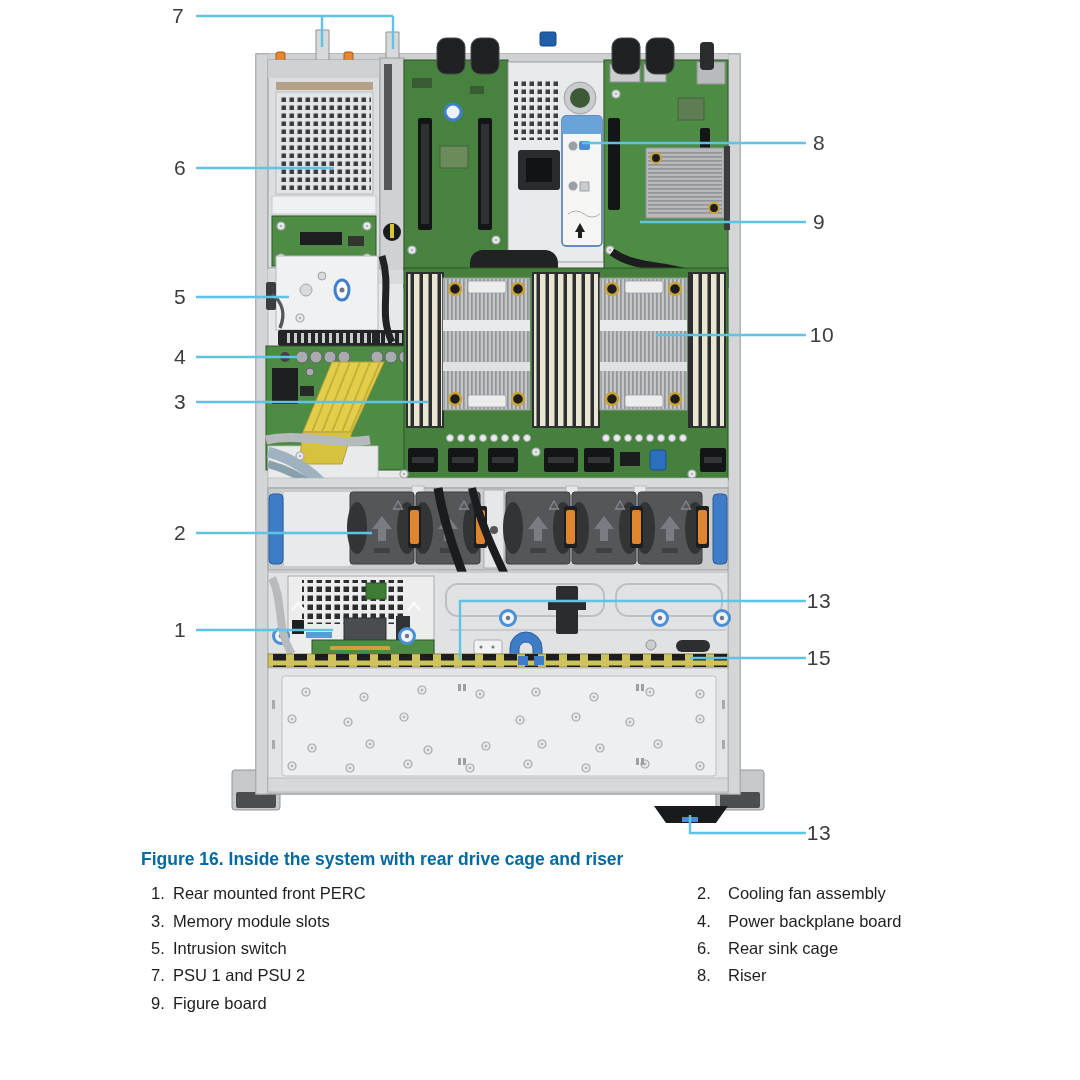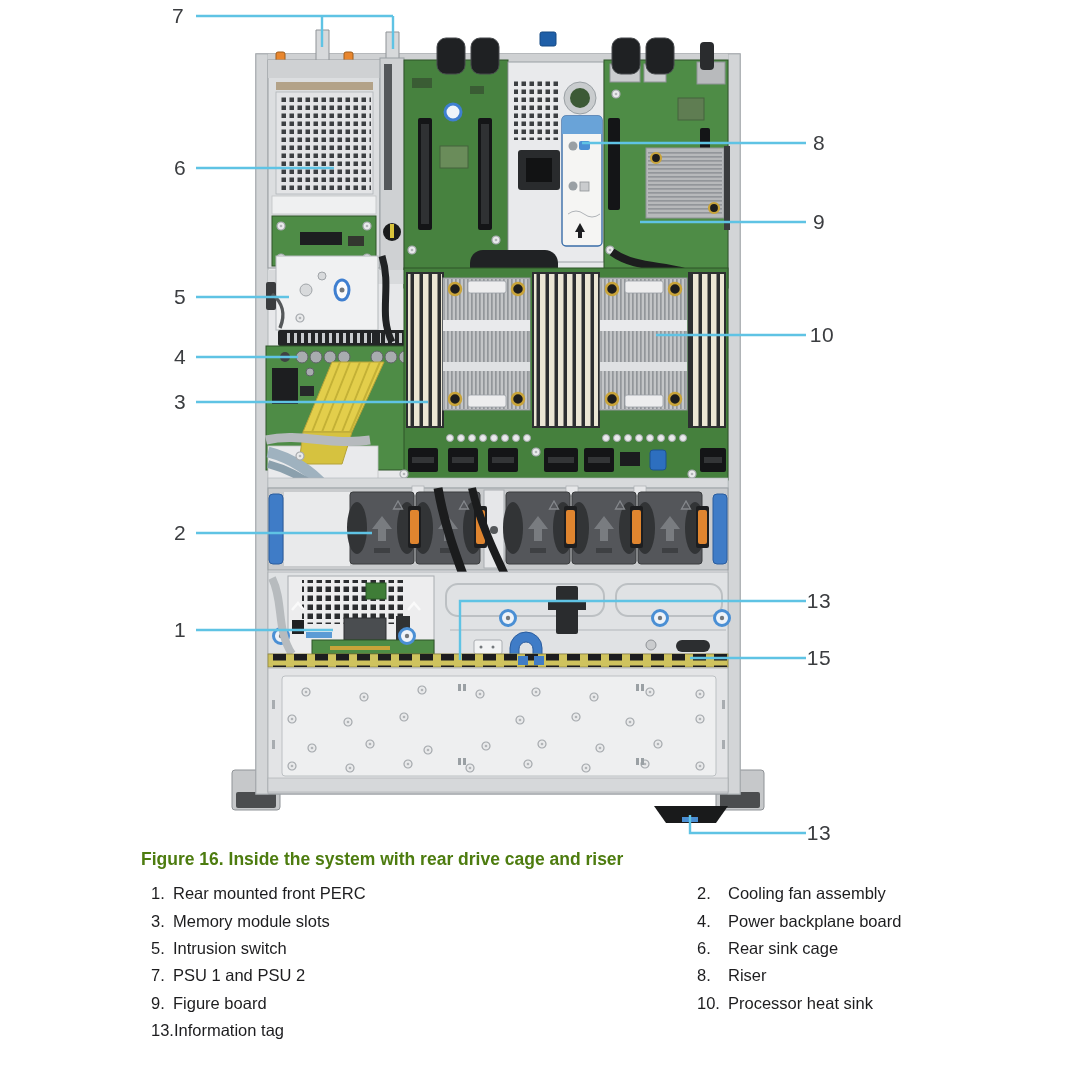--- a/index.html
+++ b/index.html
@@ -1,20 +1,20 @@
 <!DOCTYPE html>
 <html><head>
 <meta charset="utf-8">
 <style>
   html,body{margin:0;padding:0;background:#ffffff;}
   body{width:1080px;height:1080px;position:relative;font-family:"Liberation Sans",sans-serif;overflow:hidden;}
   .diagram{position:absolute;left:0;top:0;width:1080px;height:848px;}
   .diagram svg{position:absolute;left:0;top:0;}
   .callout-num{position:absolute;transform:translate(-50%,-50%);font-size:21px;color:#3b3d40;letter-spacing:0.5px;}
-  .caption{position:absolute;left:141px;top:849px;font-size:17.5px;font-weight:bold;color:#4d7c0f;}
+  .caption{position:absolute;left:141px;top:849px;font-size:17.5px;font-weight:bold;color:#0369a1;}
   .legend-col{position:absolute;font-size:16.5px;color:#1d1d1f;}
   .legend-col-left{left:151px;top:880px;}
   .legend-col-right{left:697px;top:880px;}
   .lrow{display:flex;align-items:center;height:27.4px;white-space:nowrap;}
   .legend-col-left .lnum{display:inline-block;min-width:22px;}
   .legend-col-right .lnum{display:inline-block;min-width:31px;}
 </style>
 </head>
 <body>
 
@@ -462,40 +462,32 @@
       <span class="llabel">Intrusion switch</span>
     </div>
   <div class="lrow">
       <span class="lnum">7.</span>
       <span class="llabel">PSU 1 and PSU 2</span>
     </div>
   <div class="lrow">
       <span class="lnum">9.</span>
       <span class="llabel">Figure board</span>
     </div>
-  <div class="lrow">
-      <span class="lnum">13.</span>
-      <span class="llabel">Information tag</span>
-    </div>
 </div>
 
 <div class="legend-col legend-col-right">
   <div class="lrow">
       <span class="lnum">2.</span>
       <span class="llabel">Cooling fan assembly</span>
     </div>
   <div class="lrow">
       <span class="lnum">4.</span>
       <span class="llabel">Power backplane board</span>
     </div>
   <div class="lrow">
       <span class="lnum">6.</span>
       <span class="llabel">Rear sink cage</span>
     </div>
   <div class="lrow">
       <span class="lnum">8.</span>
       <span class="llabel">Riser</span>
     </div>
-  <div class="lrow">
-      <span class="lnum">10.</span>
-      <span class="llabel">Processor heat sink</span>
-    </div>
 </div>
 
 </body></html>

